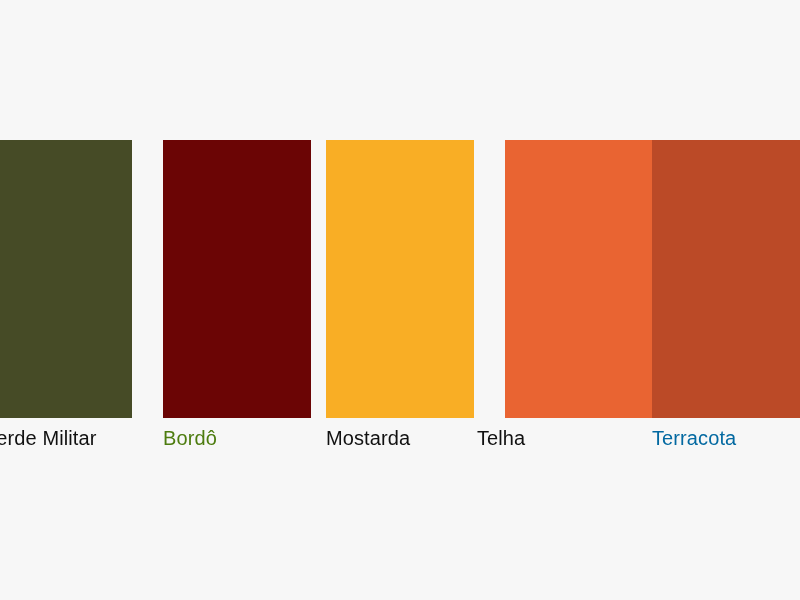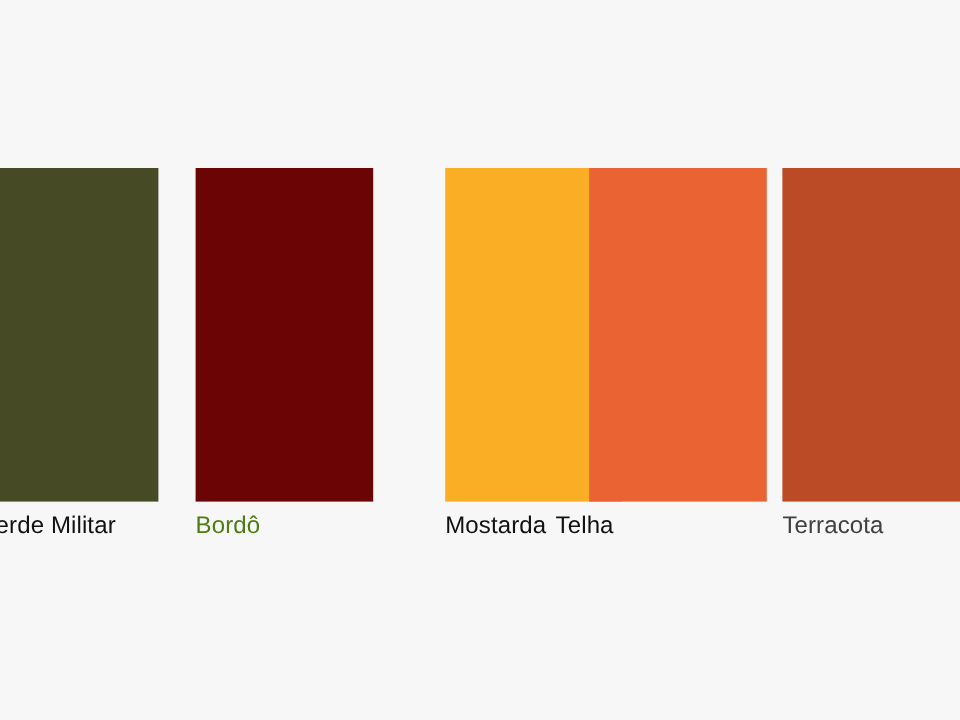--- a/index.html
+++ b/index.html
@@ -54,28 +54,28 @@
   <div class="swatch-column" style="left:-16px;">
     <span class="swatch-chip" style="background: rgb(70, 75, 38);"></span>
     <span class="swatch-label" style="color: rgb(17, 17, 17);">Verde Militar</span>
   </div>
 
   <div class="swatch-column" style="left:163px;">
     <span class="swatch-chip" style="background: rgb(107, 5, 5);"></span>
     <span class="swatch-label" style="color: #4d7c0f;">Bordô</span>
   </div>
 
-  <div class="swatch-column" style="left:326px;margin-left:45px;">
+  <div class="swatch-column" style="left:326px;">
     <span class="swatch-chip" style="background: rgb(249, 174, 37);"></span>
     <span class="swatch-label" style="color: rgb(17, 17, 17);">Mostarda</span>
   </div>
 
-  <div class="swatch-column" style="left:463px;padding-left:28px;">
+  <div class="swatch-column" style="left:477px;padding-left:28px;">
     <span class="swatch-chip" style="background: rgb(233, 100, 50);"></span>
     <span class="swatch-label" style="color: rgb(17, 17, 17);">Telha</span>
   </div>
 
   <div class="swatch-column" style="left:652px;">
     <span class="swatch-chip" style="background: rgb(187, 74, 39);"></span>
-    <span class="swatch-label" style="color: #404040;">Terracota</span>
+    <span class="swatch-label" style="color: #0369a1;">Terracota</span>
   </div>
 
 </div>
 
 </body></html>

